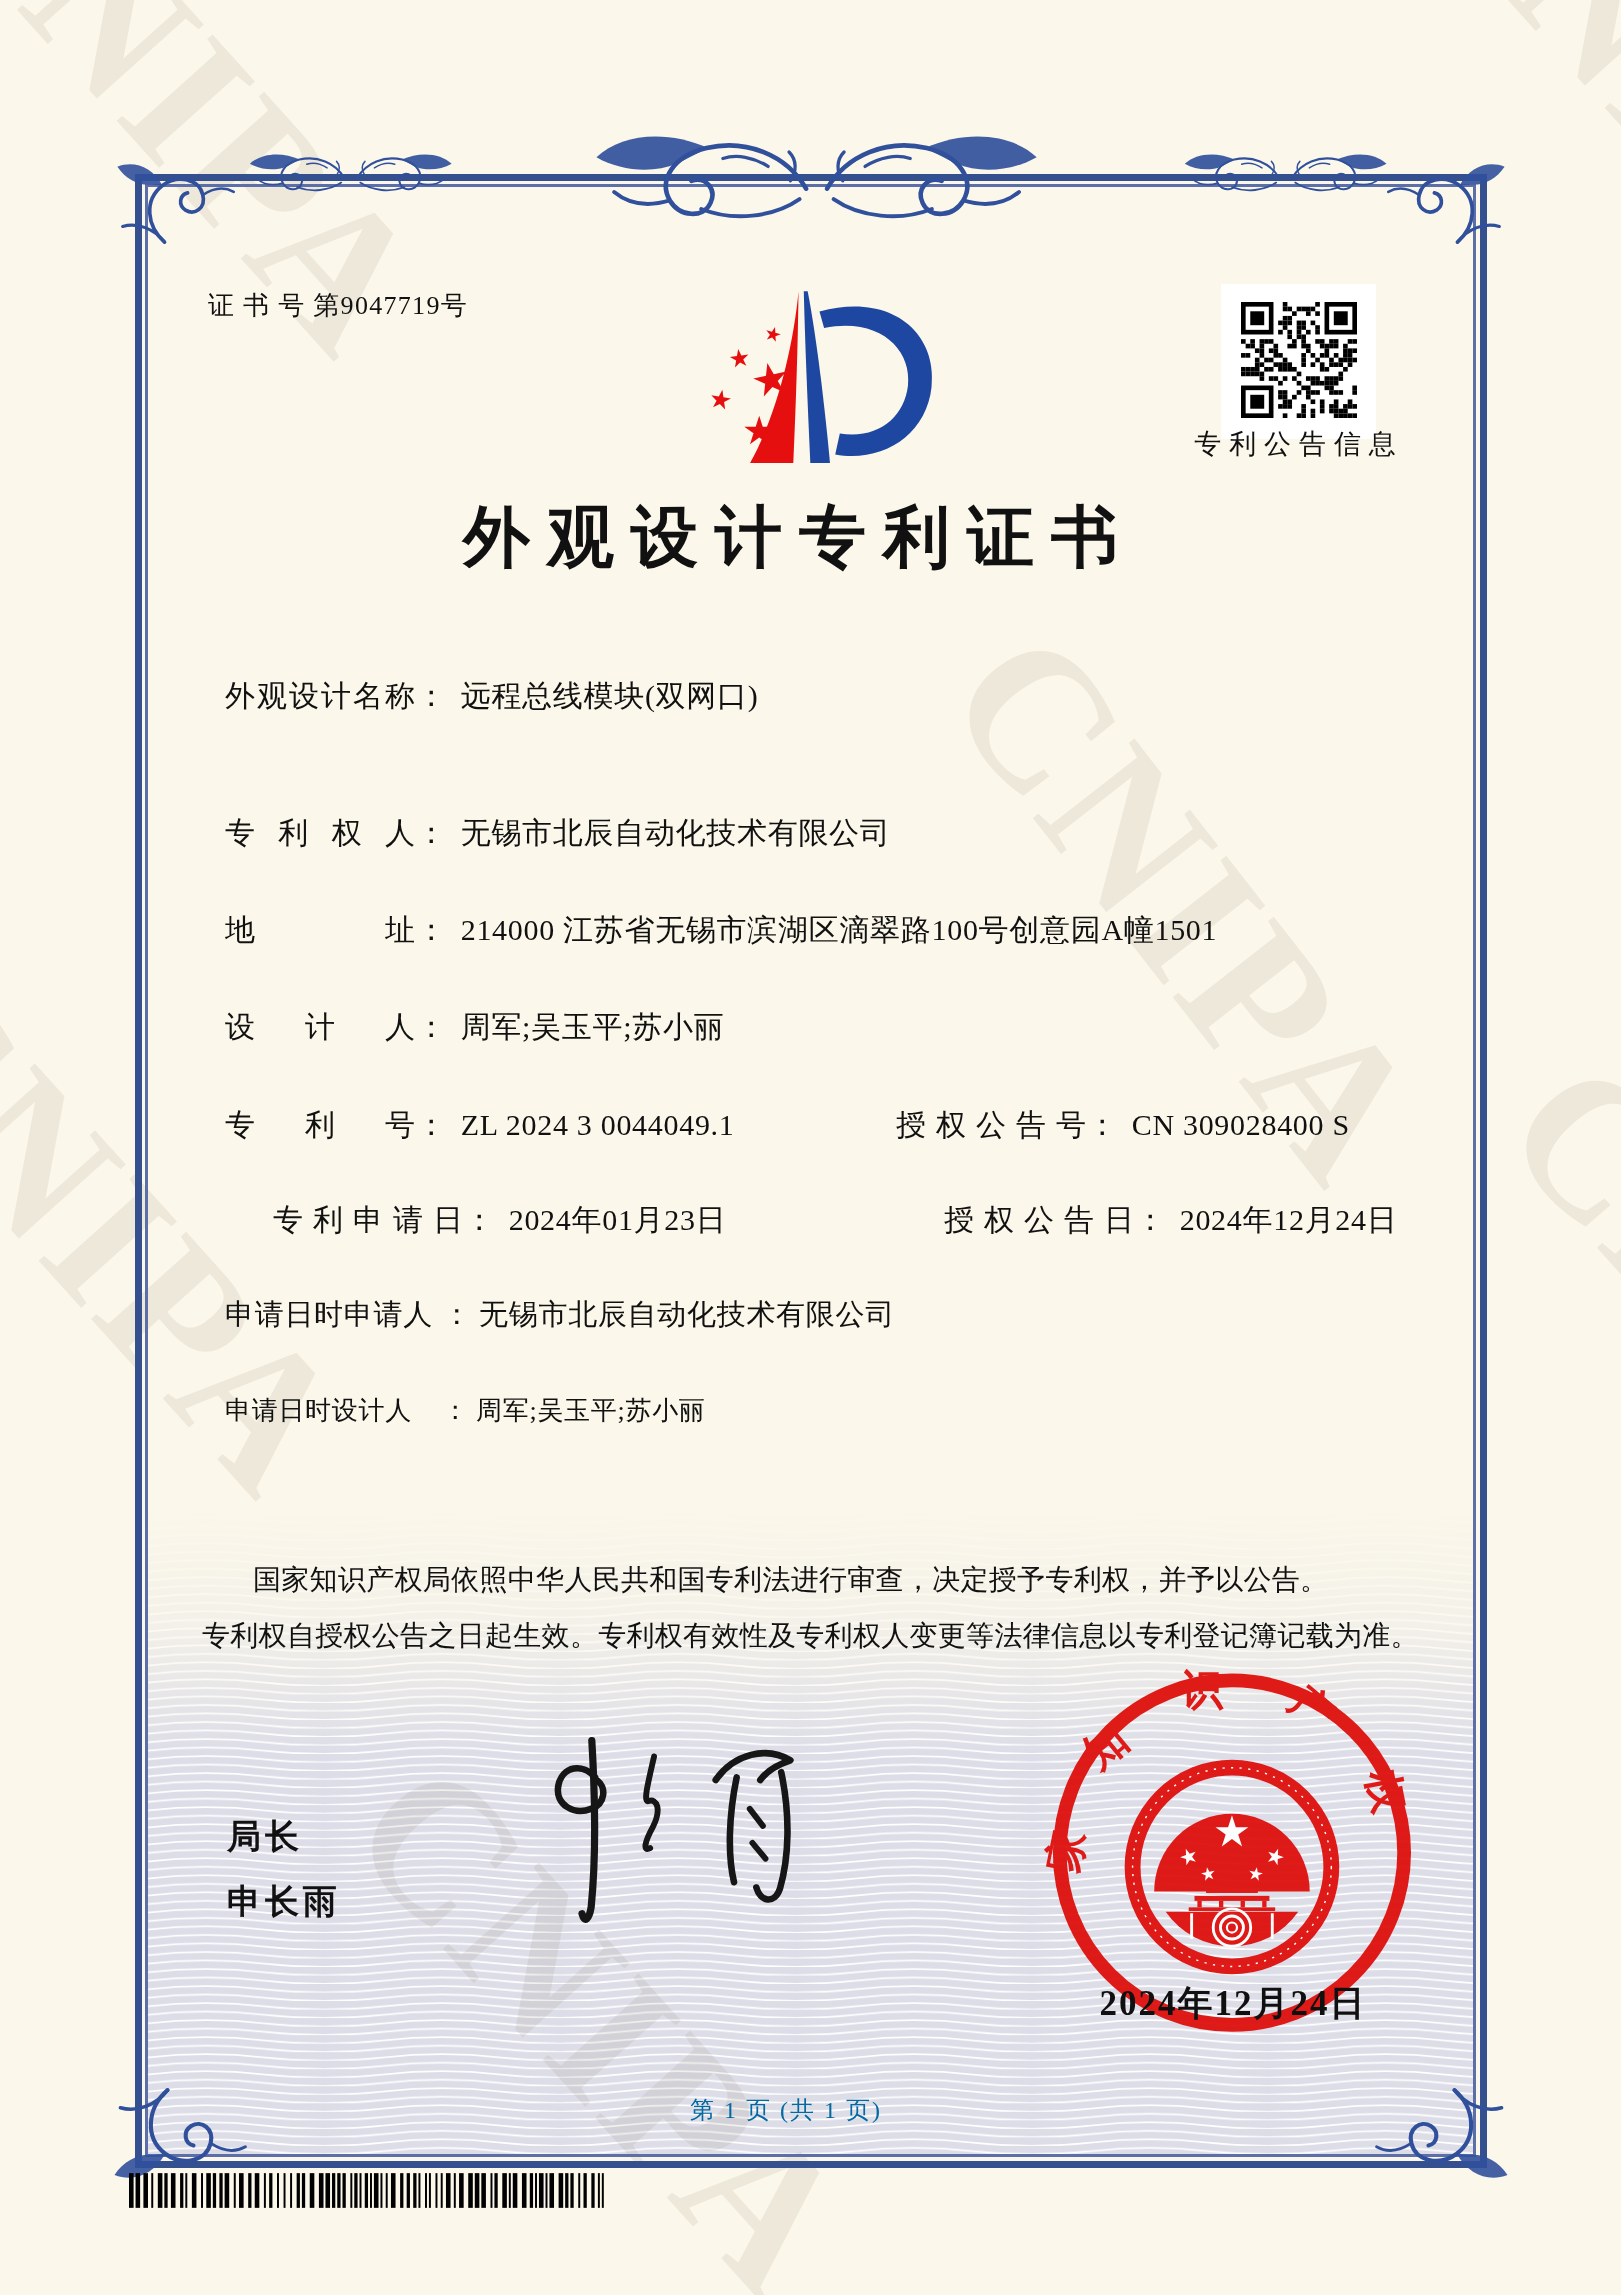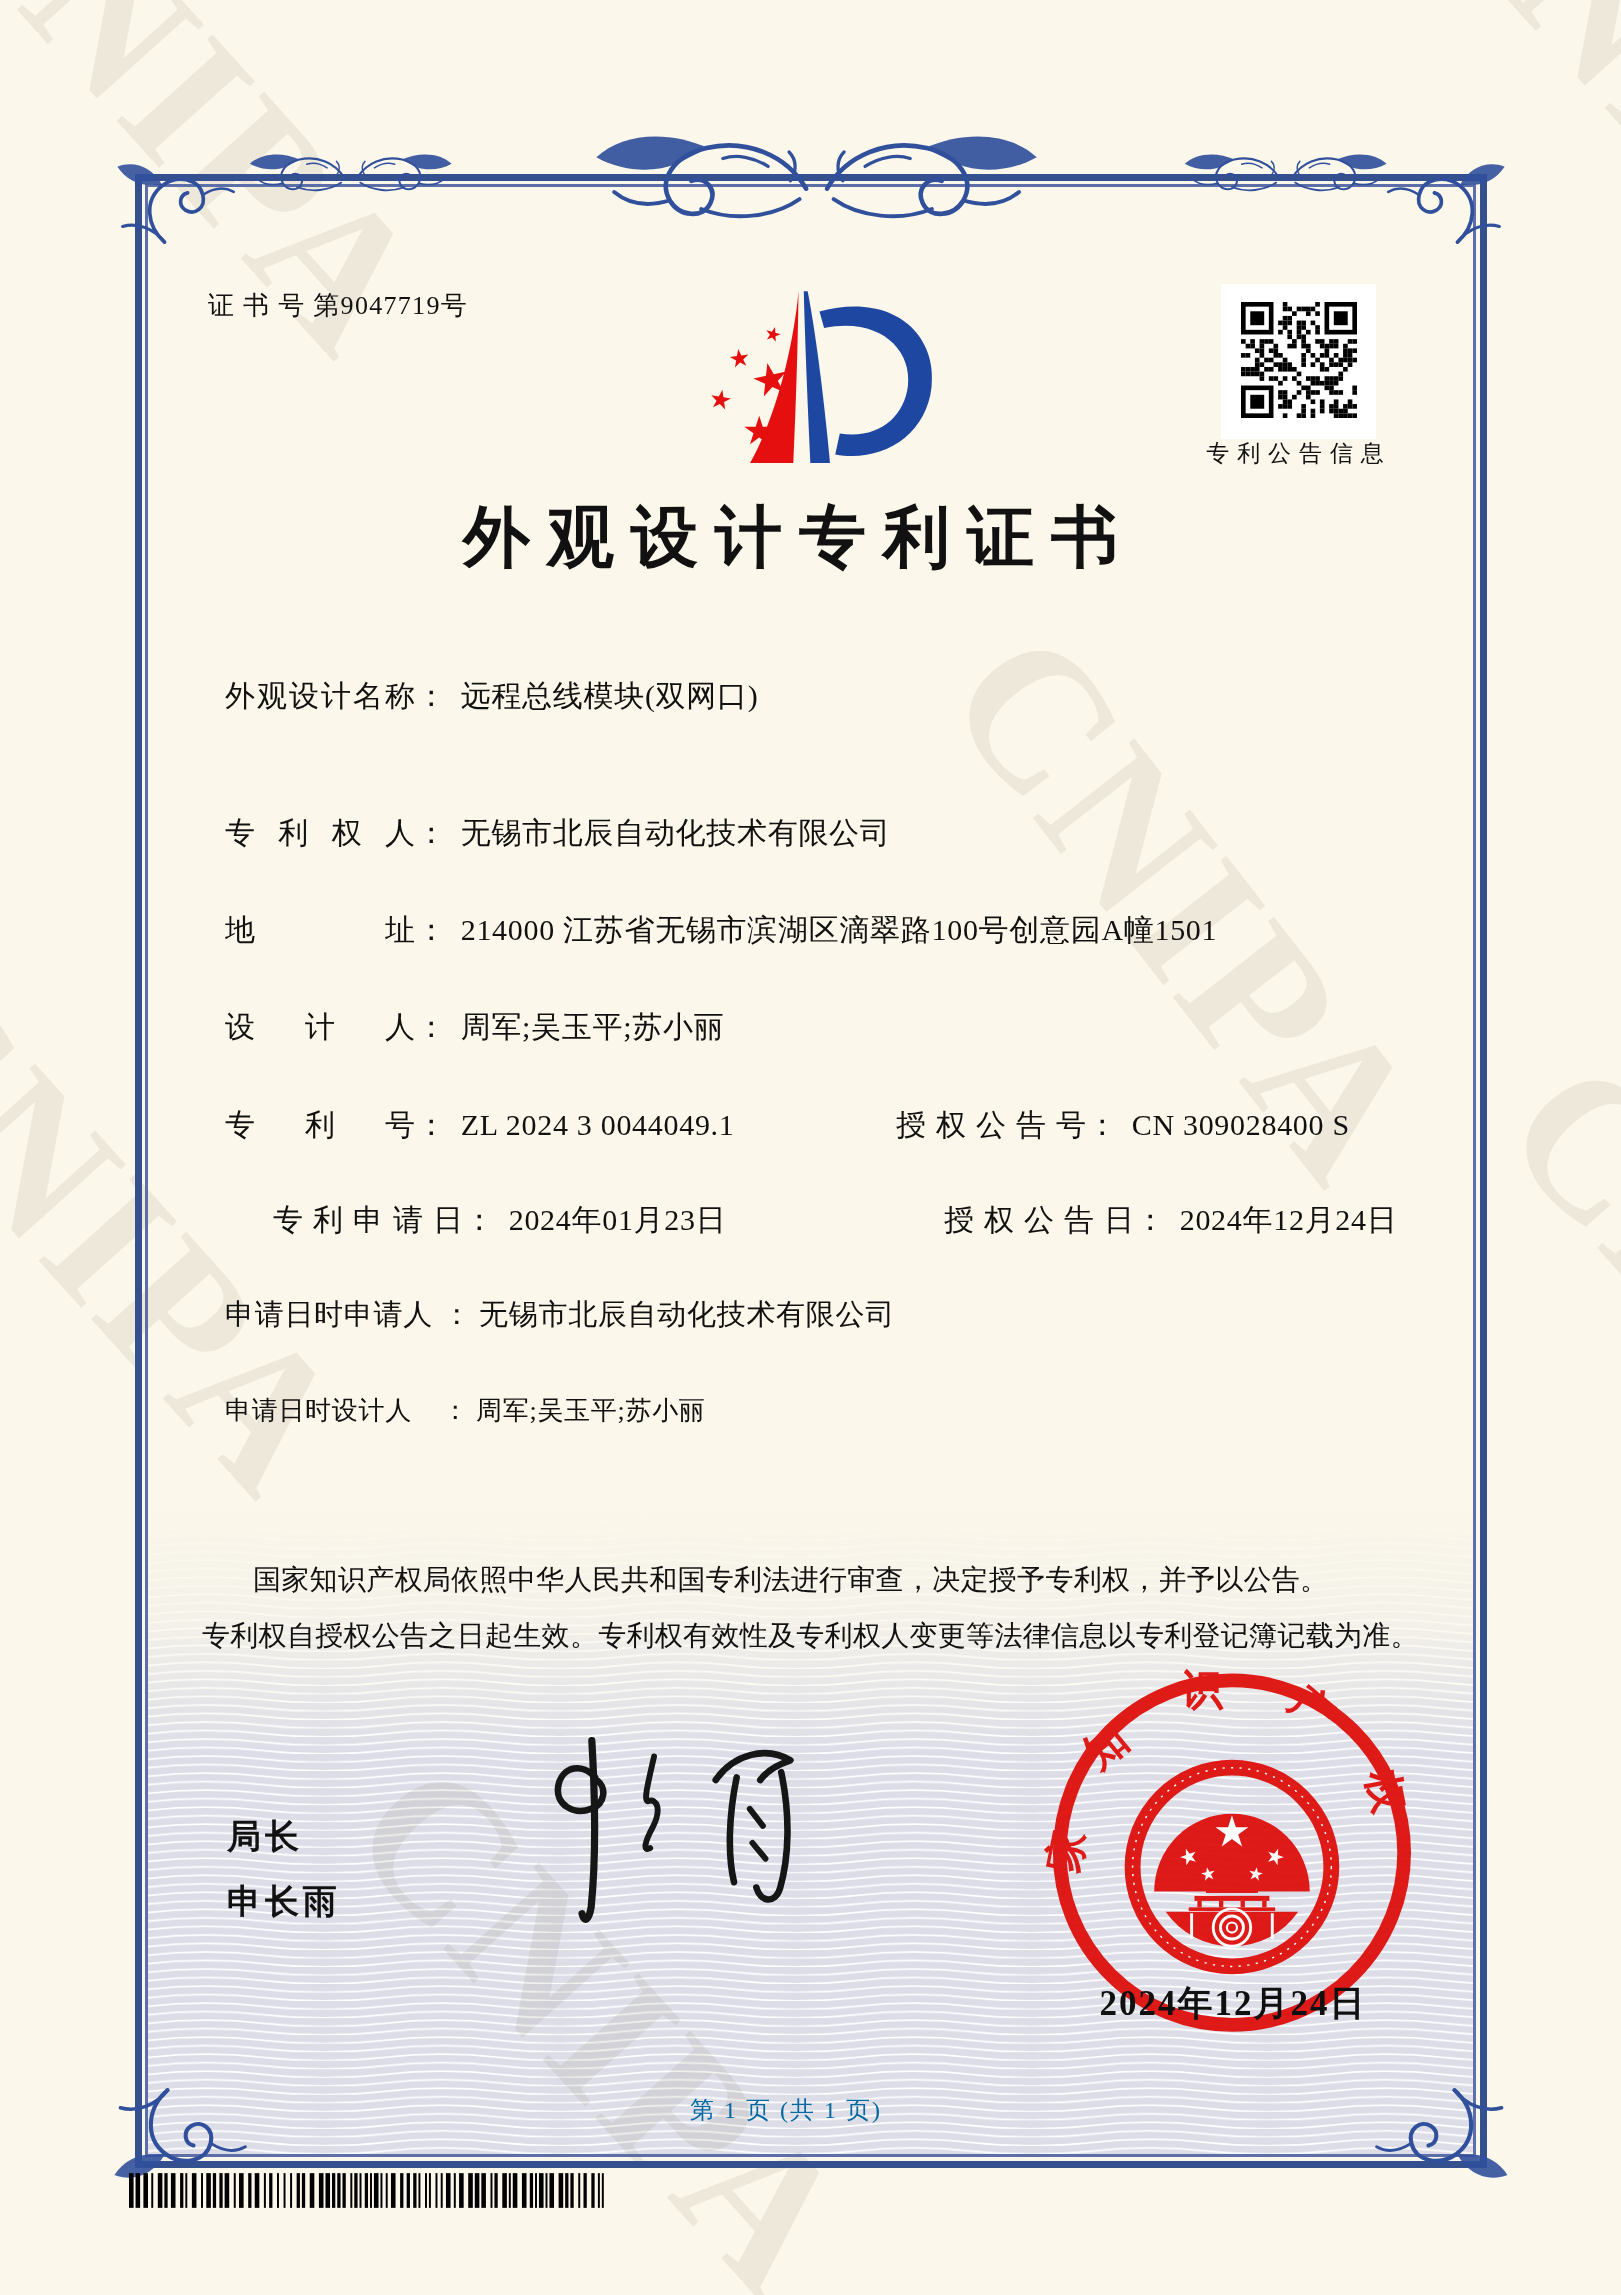--- a/index.html
+++ b/index.html
@@ -26,21 +26,21 @@
     border:3.3px solid #5d6fa8;box-sizing:border-box;z-index:4;
   }
   .orn{z-index:5;pointer-events:none;}
   
   .certno{left:208px;top:288px;font-size:26px;letter-spacing:1.3px;z-index:6;}
   .title{
     left:799px;top:480px;transform:translateX(-50%);
     font-size:67px;font-weight:bold;letter-spacing:17px;white-space:nowrap;z-index:6;margin-top:12px;
   }
   .qrbox{left:1221px;top:284px;width:155px;height:155px;background:#ffffff;z-index:6;}
-  .qrcaption{left:1299px;top:438px;transform:translateX(-50%);font-size:23px;
+  .qrcaption{left:1299px;top:426px;transform:translateX(-50%);font-size:27px;
     letter-spacing:7.9px;white-space:nowrap;z-index:6;}
   
   .row{position:absolute;left:225px;font-size:30px;white-space:nowrap;z-index:6;}
   .lbl{display:inline-block;width:190px;text-align:justify;text-align-last:justify;vertical-align:top;}
   .lbl.wide{width:216px;text-align-last:auto;letter-spacing:0.7px;}
   .colon{display:inline-block;margin:0 2.6px 0 1.3px;}
   .val{display:inline-block;margin-left:11.8px;letter-spacing:0.7px;}
   .rgt{position:absolute;left:671px;top:0;white-space:nowrap;}
   
   .stmt{left:202px;width:1219px;font-size:28px;letter-spacing:0.3px;z-index:6;line-height:34px;}

